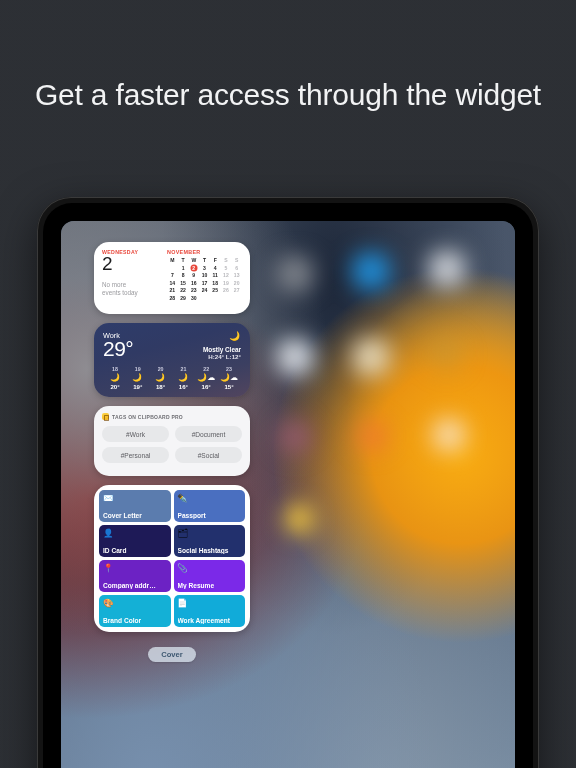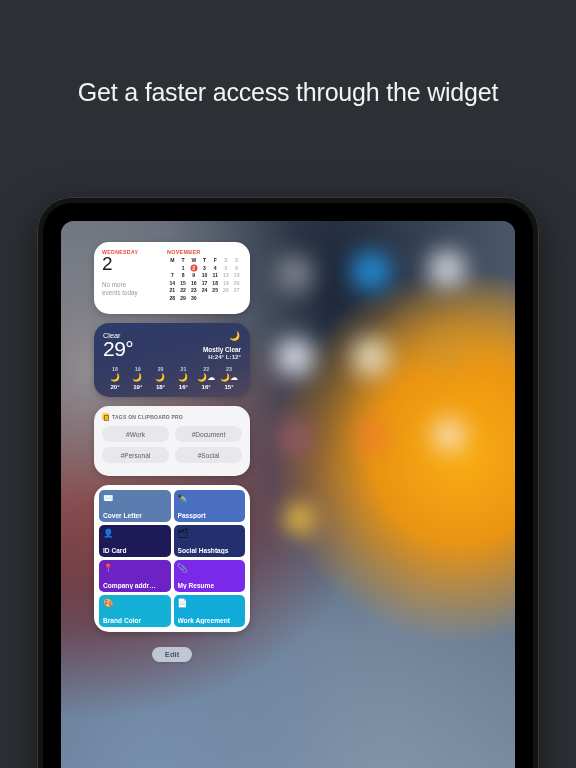--- a/index.html
+++ b/index.html
@@ -20,21 +20,21 @@
       repeating-linear-gradient(90deg, rgba(255,255,255,0.012) 0px, rgba(0,0,0,0.012) 1px, rgba(255,255,255,0.008) 2px);
     pointer-events: none;
     z-index: 2;
   }
 
   .headline {
     position: absolute;
     top: 78px; left: 0; right: 0;
     text-align: center;
     color: #f2f3f4;
-    font-size: 25px;
+    font-size: 30px;
     letter-spacing: -0.2px;
     font-weight: 400;
     z-index: 3;
   }
 
   
   .device {
     position: absolute;
     left: 37px;
     top: 197px;
@@ -375,21 +375,21 @@
               <div></div>
               <div class="we"></div>
               <div class="we"></div>
             </div>
         </div>
       </div>
 
       <div class="widget w-wx">
         <div class="wx-top">
           <div>
-            <div class="wx-city">Clear</div>
+            <div class="wx-city">Work</div>
             <div class="wx-temp">29°</div>
           </div>
           <div class="wx-right">
             <div class="wx-moon">🌙</div>
             <div class="wx-cond">Mostly Clear</div>
             <div class="wx-hl">H:24° L:12°</div>
           </div>
         </div>
         <div class="wx-hours" id="wx-hours">
             <div class="wx-h">
@@ -471,17 +471,17 @@
             <div class="clip-tile" style="background: rgb(17, 171, 217);">
               <div class="clip-ic">📄</div>
               <div class="clip-lb">Work Agreement</div>
             </div>
           </div>
       </div>
 
     </div>
 
     <div class="edit-wrap" id="edit-wrap" style="top: 426px;">
-      <div class="edit-btn">Edit</div>
+      <div class="edit-btn">Cover</div>
     </div>
 
   </div>
 </div>
 
 </body></html>

